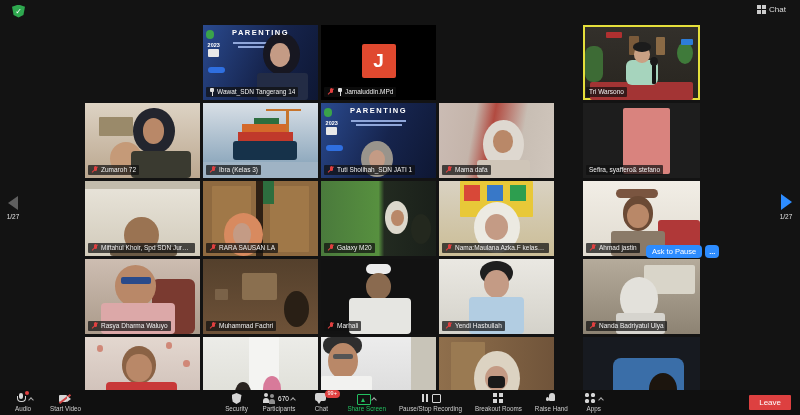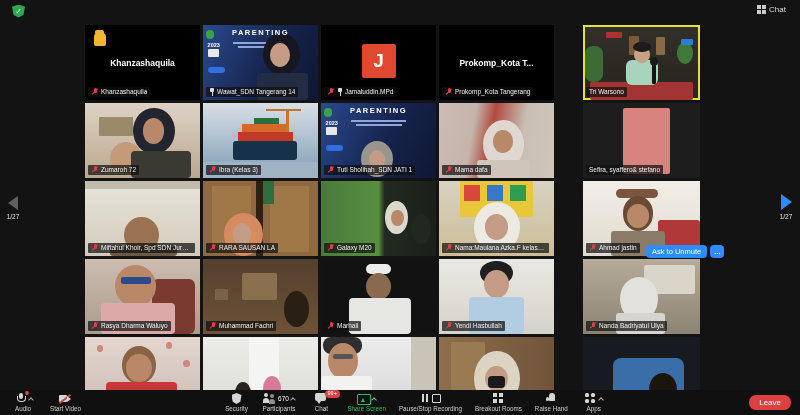--- a/index.html
+++ b/index.html
@@ -67,21 +67,21 @@
   .tb-center{flex:1;display:flex;justify-content:center;gap:13px;}
   .tb-item{display:flex;flex-direction:column;align-items:center;justify-content:center;gap:1px;cursor:pointer;min-width:26px;}
   .tb-item .lbl{font-size:6.3px;color:#cfcfcf;white-space:nowrap;}
   .tb-item.green .lbl{color:#23c060;}
   .irow{position:relative;display:flex;align-items:center;gap:2px;height:11px;}
   .caret{width:4px;height:4px;border-right:1px solid #aaa;border-bottom:1px solid #aaa;transform:rotate(-135deg);margin-top:3px;}
   .cnt{color:#fff;font-size:6.5px;}
   .badge{position:absolute;top:-3px;right:-12px;background:#e04040;color:#fff;font-size:5.5px;border-radius:5px;padding:0 3px;line-height:1.4;}
   .dot{position:absolute;top:-2px;right:-2px;width:4px;height:4px;border-radius:50%;background:#e04040;}
   .leave-btn{align-self:center;margin-right:9px;border:none;background:#dd4040;color:#fff;font-size:8px;
-    padding:3px 10px;border-radius:7px;cursor:pointer;}
+    padding:3px 10px;border-radius:1px;cursor:pointer;}
 
   
   .ico{position:relative;width:13px;height:11px;}
   .ico-mic::before{content:"";position:absolute;left:5px;top:0;width:4px;height:6px;background:#d6d6d6;border-radius:2px;}
   .ico-mic::after{content:"";position:absolute;left:3px;top:3px;width:7px;height:5px;border:1px solid #d6d6d6;border-top:none;border-radius:0 0 4px 4px;}
   .ico-video::before{content:"";position:absolute;left:0;top:2px;width:8px;height:7px;background:#d6d6d6;border-radius:1px;}
   .ico-video::after{content:"";position:absolute;left:8px;top:3px;border:3px solid transparent;border-left:4px solid #d6d6d6;}
   .slash{position:absolute;left:-1px;top:4.5px;width:14px;height:2px;background:#d04343;transform:rotate(-38deg);}
   .ico-shield{width:10px;height:11px;background:#d6d6d6;clip-path:polygon(50% 0,100% 18%,88% 80%,50% 100%,12% 80%,0 18%);}
   .ico-people::before{content:"";position:absolute;left:1px;top:0;width:4px;height:4px;border-radius:50%;background:#d6d6d6;box-shadow:6px 1px 0 #8f8f8f;}
@@ -105,28 +105,20 @@
 
   <div class="topbar">
     <div class="tb-shield">✓</div>
     <div class="view-btn">
       <span class="ico-view"></span>
       <span>Chat</span>
     </div>
   </div>
 
   <div id="grid">
-      <div class="tile" style="left: 85px; top: 25px; width: 115px; height: 75px; background: rgb(0, 0, 0);">
-        <div class="ctext">Khanzashaquila</div>
-        <div class="hand-big"></div>
-        <div class="tag">
-          <div class="mtag"></div>
-          <span>Khanzashaquila</span>
-        </div>
-      </div>
       <div class="tile" style="left: 203px; top: 25px; width: 115px; height: 75px; background: linear-gradient(115deg, rgb(42, 74, 143) 0%, rgb(22, 36, 77) 55%, rgb(14, 23, 51) 100%);">
         <div class="ly" style="left: 3%; top: 7%; width: 7%; height: 11%; background: rgb(58, 163, 74); border-radius: 6px;"></div>
         <div class="ly" style="left: 26%; top: 22%; width: 48%; height: 3%; background: rgb(143, 166, 217); border-radius: 0px;"></div>
         <div class="ly" style="left: 30%; top: 28%; width: 40%; height: 2%; background: rgb(143, 166, 217); border-radius: 0px;"></div>
         <div class="ly" style="left: 4%; top: 32%; width: 10%; height: 11%; background: rgb(232, 232, 232); border-radius: 1px;"></div>
         <div class="ly" style="left: 4%; top: 56%; width: 15%; height: 8%; background: rgb(47, 111, 224); border-radius: 3px;"></div>
         <div class="ly" style="left: 52%; top: 10%; width: 32%; height: 56%; background: rgb(23, 23, 33); border-radius: 50%;"></div>
         <div class="ly" style="left: 58%; top: 24%; width: 18%; height: 32%; background: rgb(196, 155, 133); border-radius: 50%;"></div>
         <div class="ly" style="left: 47%; top: 64%; width: 44%; height: 36%; background: rgb(35, 44, 69); border-radius: 3px;"></div>
         <div class="banner">PARENTING</div>
@@ -135,27 +127,20 @@
           <div class="ptag"></div>
           <span>Wawat_SDN Tangerang 14</span>
         </div>
       </div>
       <div class="tile" style="left: 321px; top: 25px; width: 115px; height: 75px; background: rgb(0, 0, 0);">
         <div class="avatar" style="background: rgb(224, 73, 47);">J</div>
         <div class="tag">
           <div class="mtag"></div>
           <div class="ptag"></div>
           <span>Jamaluddin.MPd</span>
-        </div>
-      </div>
-      <div class="tile" style="left: 439px; top: 25px; width: 115px; height: 75px; background: rgb(0, 0, 0);">
-        <div class="ctext">Prokomp_Kota T...</div>
-        <div class="tag">
-          <div class="mtag"></div>
-          <span>Prokomp_Kota Tangerang</span>
         </div>
       </div>
       <div class="tile active" style="left: 583px; top: 25px; width: 117px; height: 75px; background: linear-gradient(rgb(51, 48, 43), rgb(40, 37, 31));">
         <div class="ly" style="left: 2%; top: 28%; width: 15%; height: 48%; background: rgb(61, 107, 53); border-radius: 8px;"></div>
         <div class="ly" style="left: 80%; top: 22%; width: 14%; height: 30%; background: rgb(63, 122, 58); border-radius: 50%;"></div>
         <div class="ly" style="left: 39%; top: 14%; width: 9%; height: 26%; background: rgb(122, 90, 58); border-radius: 1px;"></div>
         <div class="ly" style="left: 62%; top: 16%; width: 8%; height: 24%; background: rgb(138, 106, 69); border-radius: 1px;"></div>
         <div class="ly" style="left: 20%; top: 9%; width: 13%; height: 8%; background: rgb(176, 48, 48); border-radius: 1px;"></div>
         <div class="ly" style="left: 84%; top: 18%; width: 10%; height: 9%; background: rgb(45, 125, 216); border-radius: 1px;"></div>
         <div class="ly" style="left: 6%; top: 76%; width: 88%; height: 24%; background: rgb(163, 52, 52); border-radius: 2px;"></div>
@@ -375,21 +360,21 @@
   <div class="nav nav-l">
     <div class="arr arr-l"></div>
     <div>1/27</div>
   </div>
   <div class="nav nav-r">
     <div class="arr arr-r"></div>
     <div>1/27</div>
   </div>
 
   <div class="unmute-pop">
-    <button class="unmute-btn">Ask to Unmute</button>
+    <button class="unmute-btn">Ask to Pause</button>
     <button class="more-btn">...</button>
   </div>
 
   <div class="toolbar">
     <div class="tb-left" id="tb-left">
         <div class="tb-item">
           <div class="irow">
             <div class="ico ico-mic">
               <div class="dot"></div>
             </div>

